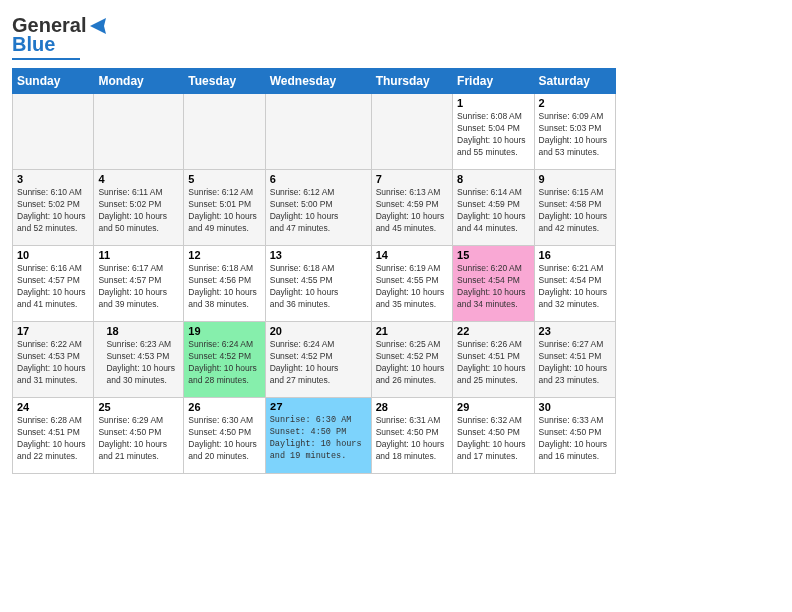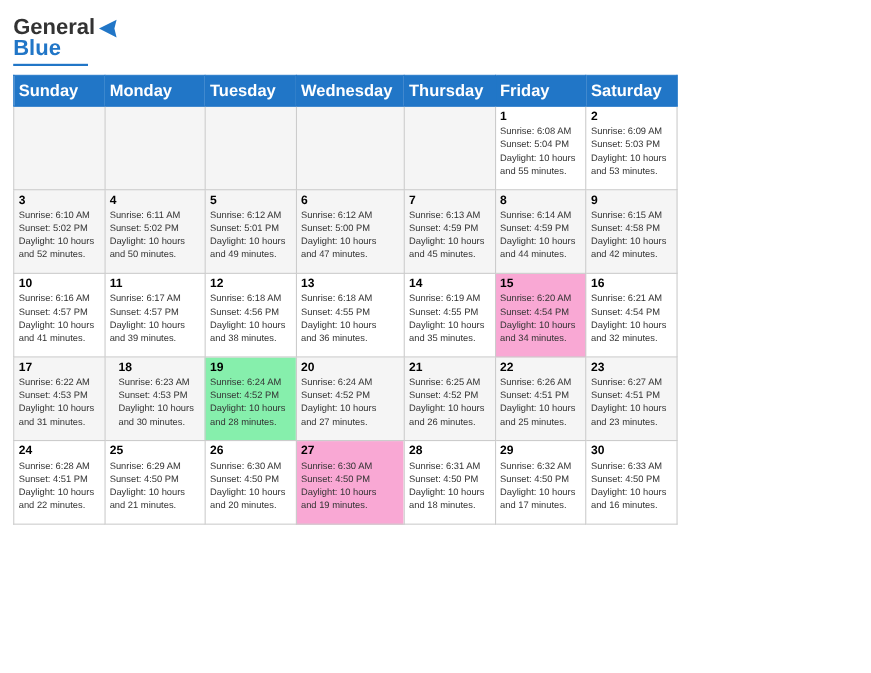--- a/index.html
+++ b/index.html
@@ -45,21 +45,21 @@
       font-size: 9.5px;
     }
     thead tr {
       background: #2176c7;
       color: #fff;
     }
     thead th {
       padding: 5px 4px;
       text-align: left;
       font-weight: bold;
-      font-size: 15px;
+      font-size: 12px;
       border: 1px solid #2176c7;
     }
     tbody tr {
       vertical-align: top;
     }
     tbody td {
       border: 1px solid #ccc;
       padding: 3px 4px;
       height: 76px;
       vertical-align: top;
@@ -233,21 +233,21 @@
             <div class="day-info">Sunrise: 6:28 AM<br>Sunset: 4:51 PM<br>Daylight: 10 hours<br>and 22 minutes.</div>
           </td>
           <td style="background: rgb(255, 255, 255);">
             <span class="day-num">25</span>
             <div class="day-info">Sunrise: 6:29 AM<br>Sunset: 4:50 PM<br>Daylight: 10 hours<br>and 21 minutes.</div>
           </td>
           <td style="background: rgb(255, 255, 255);">
             <span class="day-num">26</span>
             <div class="day-info">Sunrise: 6:30 AM<br>Sunset: 4:50 PM<br>Daylight: 10 hours<br>and 20 minutes.</div>
           </td>
-          <td style="background: #f9a8d4;">
+          <td style="background: #7dd3fc; font-family: Liberation Mono, monospace;">
             <span class="day-num">27</span>
             <div class="day-info">Sunrise: 6:30 AM<br>Sunset: 4:50 PM<br>Daylight: 10 hours<br>and 19 minutes.</div>
           </td>
           <td style="background: rgb(255, 255, 255);">
             <span class="day-num">28</span>
             <div class="day-info">Sunrise: 6:31 AM<br>Sunset: 4:50 PM<br>Daylight: 10 hours<br>and 18 minutes.</div>
           </td>
           <td style="background: rgb(255, 255, 255);">
             <span class="day-num">29</span>
             <div class="day-info">Sunrise: 6:32 AM<br>Sunset: 4:50 PM<br>Daylight: 10 hours<br>and 17 minutes.</div>

